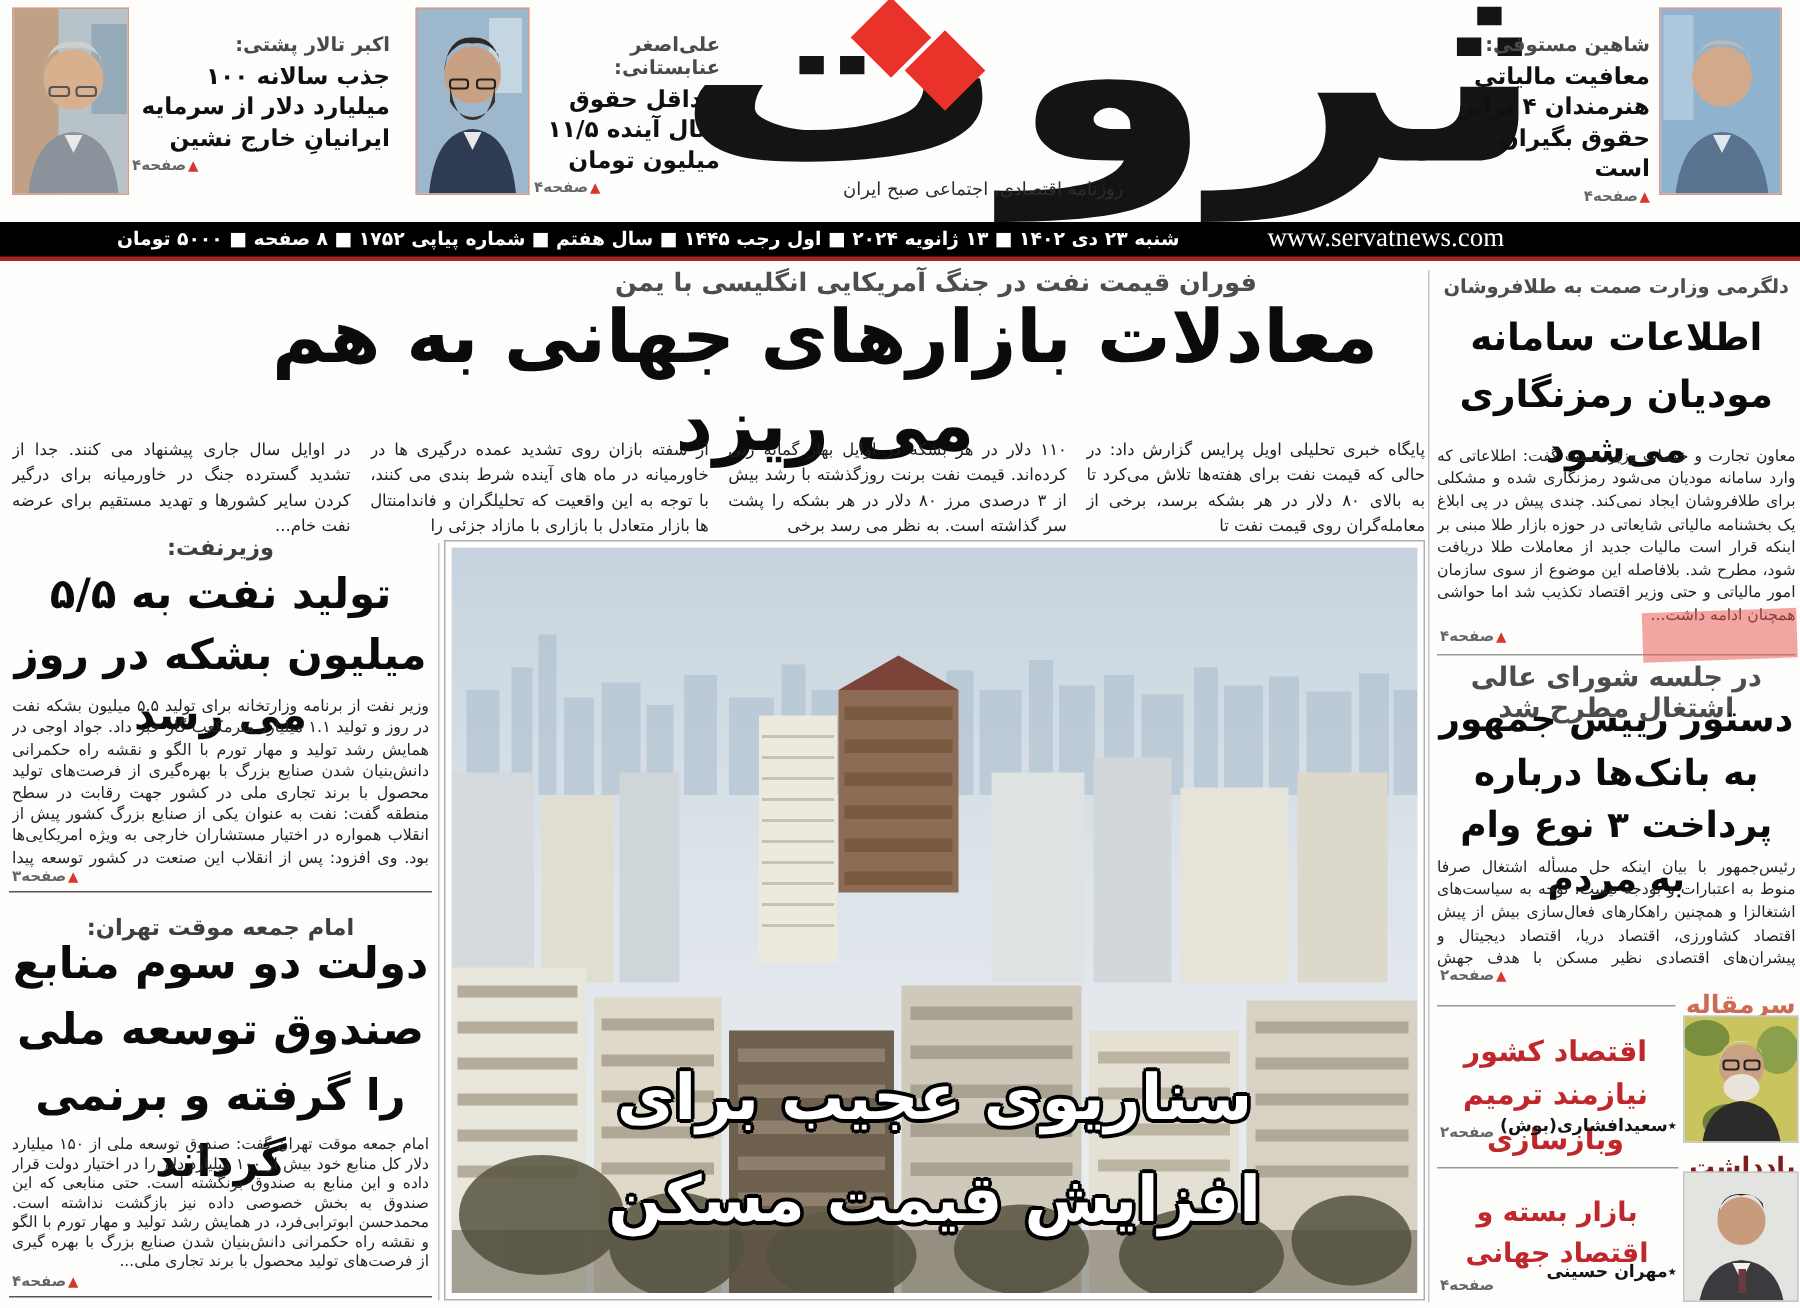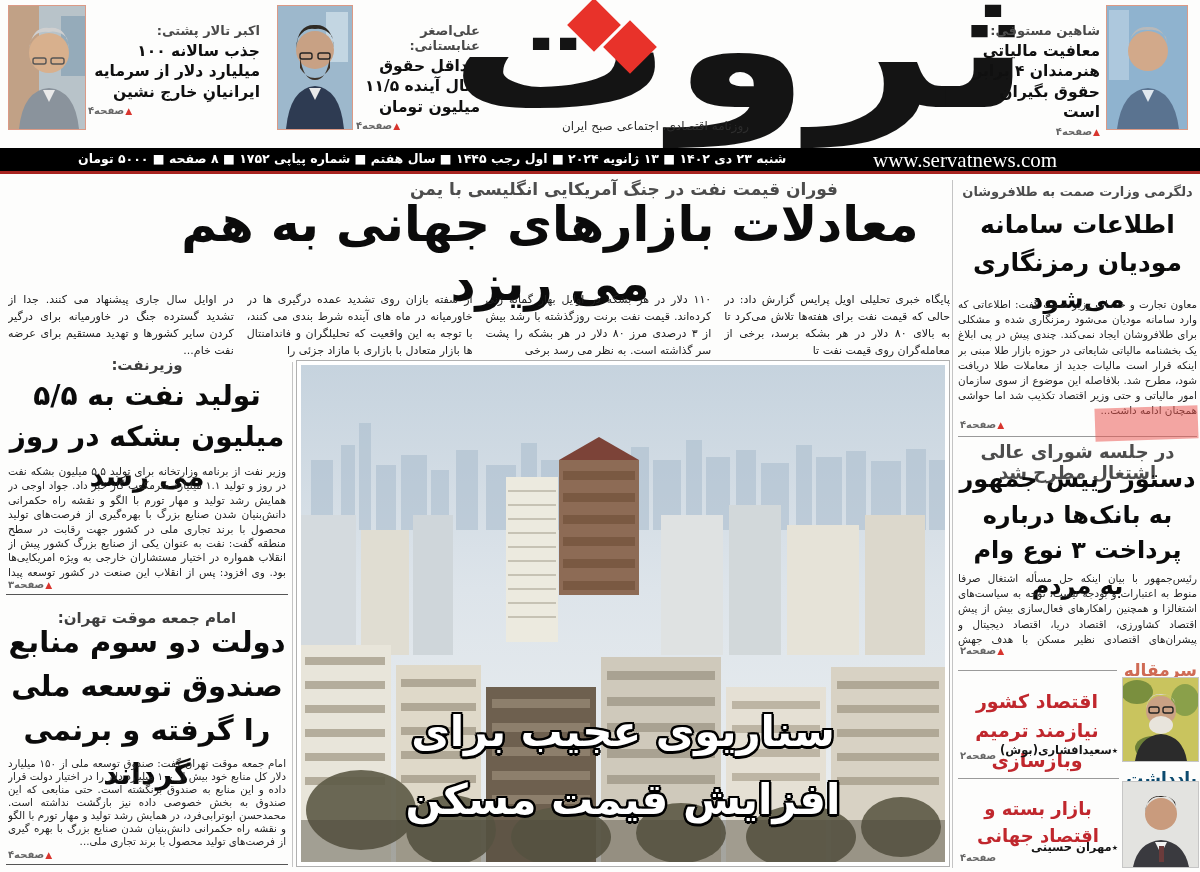--- a/index.html
+++ b/index.html
@@ -20,21 +20,21 @@
         text-align:center;font-size:168px;font-weight:bold;color:#141414;
         transform:scaleX(1.32);transform-origin:center;white-space:nowrap;}
   .diamond{position:absolute;width:38px;height:38px;background:#e8322a;transform:rotate(45deg);z-index:5;}
   .tagline{position:absolute;left:538px;top:119px;width:235px;text-align:center;
            font-size:12px;color:#2d2d2d;}
 
   
   .datebar{position:absolute;left:0;top:148px;width:1200px;height:23px;background:#000000;
            border-bottom:3px solid #a82420;padding-left:44px;}
   .dateline{position:absolute;left:78px;top:3px;font-size:12.5px;font-weight:bold;color:#fff;direction:rtl;}
-  .website{position:absolute;left:873px;top:0px;font-size:21px;color:#fff;
+  .website{position:absolute;left:845px;top:0px;font-size:18px;color:#fff;
            font-family:"Liberation Serif","DejaVu Serif",serif;direction:ltr;}
 
   
   .lead-kicker{position:absolute;left:300px;top:179px;width:648px;text-align:center;
                font-size:17px;font-weight:bold;color:#4d4d4d;}
   .lead-head{position:absolute;left:150px;top:196px;width:800px;text-align:center;
              font-size:49px;font-weight:bold;color:#0b0b0b;letter-spacing:-1px;line-height:1.2;}
   .lead-cols{position:absolute;left:8px;top:291px;width:942px;height:68px;display:flex;gap:13px;}
   .lead-col{flex:1;font-size:11px;line-height:17px;text-align:justify;color:#202020;overflow:hidden;}
 
@@ -196,21 +196,21 @@
         <rect x="26" y="29" width="10" height="6" rx="2" fill="none" stroke="#222" stroke-width="1.4"></rect>
         <rect x="40" y="29" width="10" height="6" rx="2" fill="none" stroke="#222" stroke-width="1.4"></rect>
         <path d="M12 83 Q16 58 38 56 Q60 58 64 83 Z" fill="#2b2b2b"></path>
       </svg>
   </div>
   <div class="red-head" style="left:958px;top:687px;width:158px;font-size:19px;line-height:1.55;">اقتصاد کشور نیازمند ترمیم وبازسازی</div>
   <div class="author" style="left:958px;top:743px;width:160px;">٭سعیدافشاری(بوش)</div>
   <div class="pg abs" style="left:960px;top:750px;"><span>صفحه۲</span></div>
 
   <div class="secrow" style="left:958px;top:768px;width:239px;">
-    <span class="seclabel" style="color:#0c4a6e;">یادداشت</span>
+    <span class="seclabel" style="color:#7f1d1d;">یادداشت</span>
     <span class="secline"></span>
   </div>
   <div class="sphoto" style="left:1122px;top:781px;width:75px;height:85px;">
     <svg viewBox="0 0 75 85">
         <rect width="75" height="85" fill="#e3e3e0"></rect>
         <circle cx="38" cy="32" r="16" fill="#c99b7d"></circle>
         <path d="M22 30 Q24 13 38 14 Q52 13 54 30 L52 20 Q46 13 38 15 Q30 13 24 22 Z" fill="#241f1c"></path>
         <path d="M10 85 Q15 60 38 58 Q61 60 66 85 Z" fill="#3a3a3f"></path>
         <path d="M32 60 L38 72 L44 60 Z" fill="#f2f2f2"></path>
         <rect x="36" y="64" width="5" height="16" fill="#6b3b3b"></rect>

